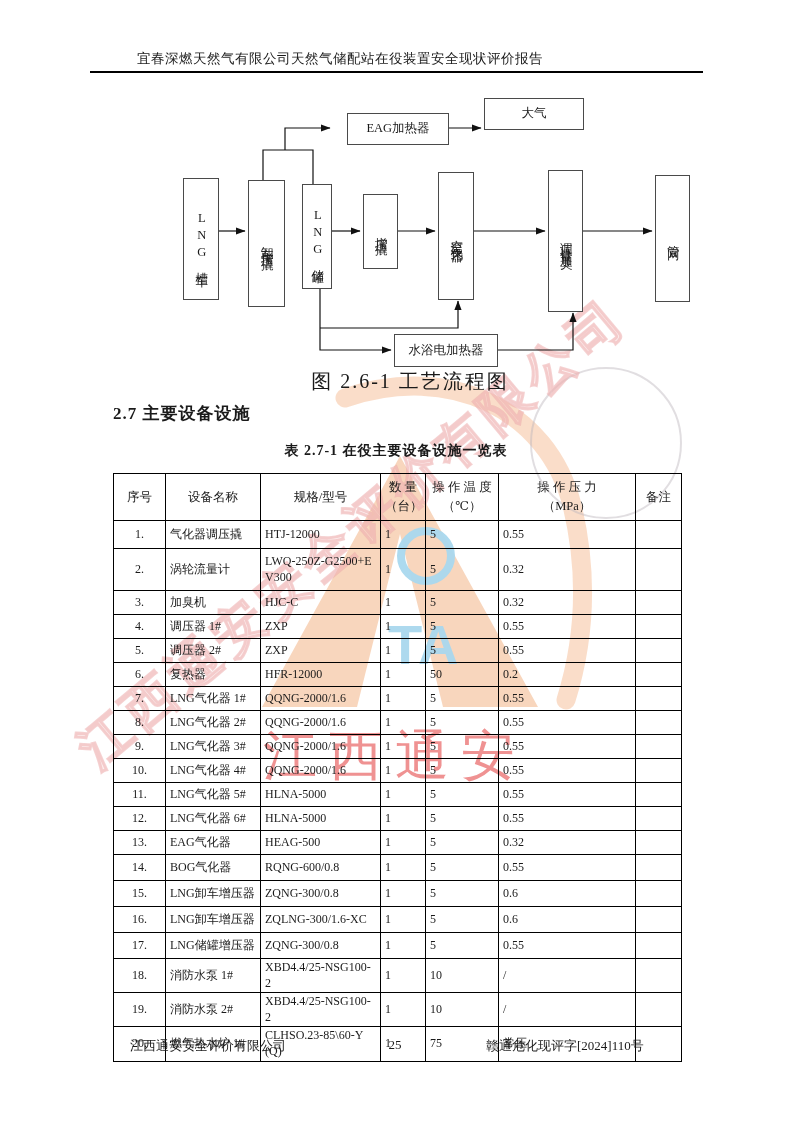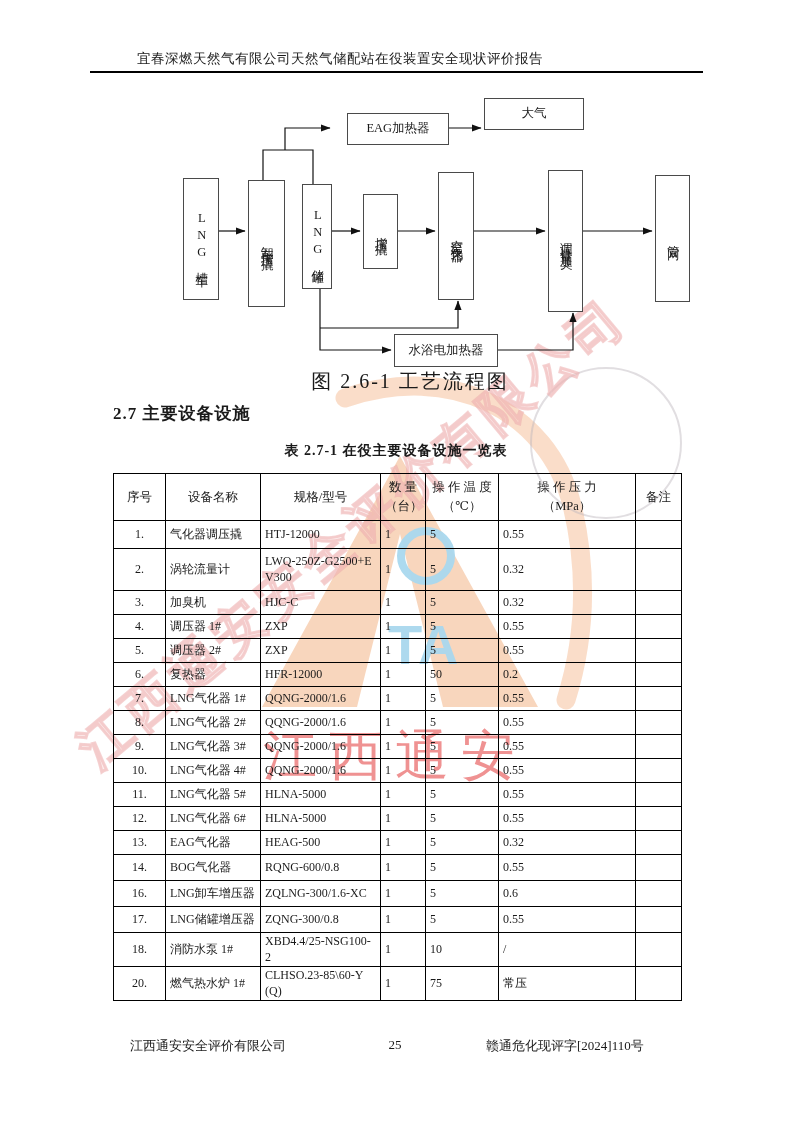--- a/index.html
+++ b/index.html
@@ -272,20 +272,29 @@
           <tr>
             <td class="c-no">14.</td>
             <td class="c-name">BOG气化器</td>
             <td class="c-model">RQNG-600/0.8</td>
             <td class="c-qty">1</td>
             <td class="c-temp">5</td>
             <td class="c-pressure">0.55</td>
             <td class="c-note"></td>
           </tr>
           <tr>
+            <td class="c-no">15.</td>
+            <td class="c-name">LNG卸车增压器</td>
+            <td class="c-model">ZQNG-300/0.8</td>
+            <td class="c-qty">1</td>
+            <td class="c-temp">5</td>
+            <td class="c-pressure">0.6</td>
+            <td class="c-note"></td>
+          </tr>
+          <tr>
             <td class="c-no">16.</td>
             <td class="c-name">LNG卸车增压器</td>
             <td class="c-model">ZQLNG-300/1.6-XC</td>
             <td class="c-qty">1</td>
             <td class="c-temp">5</td>
             <td class="c-pressure">0.6</td>
             <td class="c-note"></td>
           </tr>
           <tr>
             <td class="c-no">17.</td>
@@ -299,20 +308,29 @@
           <tr>
             <td class="c-no">18.</td>
             <td class="c-name">消防水泵 1#</td>
             <td class="c-model">XBD4.4/25-NSG100-2</td>
             <td class="c-qty">1</td>
             <td class="c-temp">10</td>
             <td class="c-pressure">/</td>
             <td class="c-note"></td>
           </tr>
           <tr>
+            <td class="c-no">19.</td>
+            <td class="c-name">消防水泵 2#</td>
+            <td class="c-model">XBD4.4/25-NSG100-2</td>
+            <td class="c-qty">1</td>
+            <td class="c-temp">10</td>
+            <td class="c-pressure">/</td>
+            <td class="c-note"></td>
+          </tr>
+          <tr>
             <td class="c-no">20.</td>
             <td class="c-name">燃气热水炉 1#</td>
             <td class="c-model">CLHSO.23-85\60-Y(Q)</td>
             <td class="c-qty">1</td>
             <td class="c-temp">75</td>
             <td class="c-pressure">常压</td>
             <td class="c-note"></td>
           </tr>
         </tbody>
     </table>

